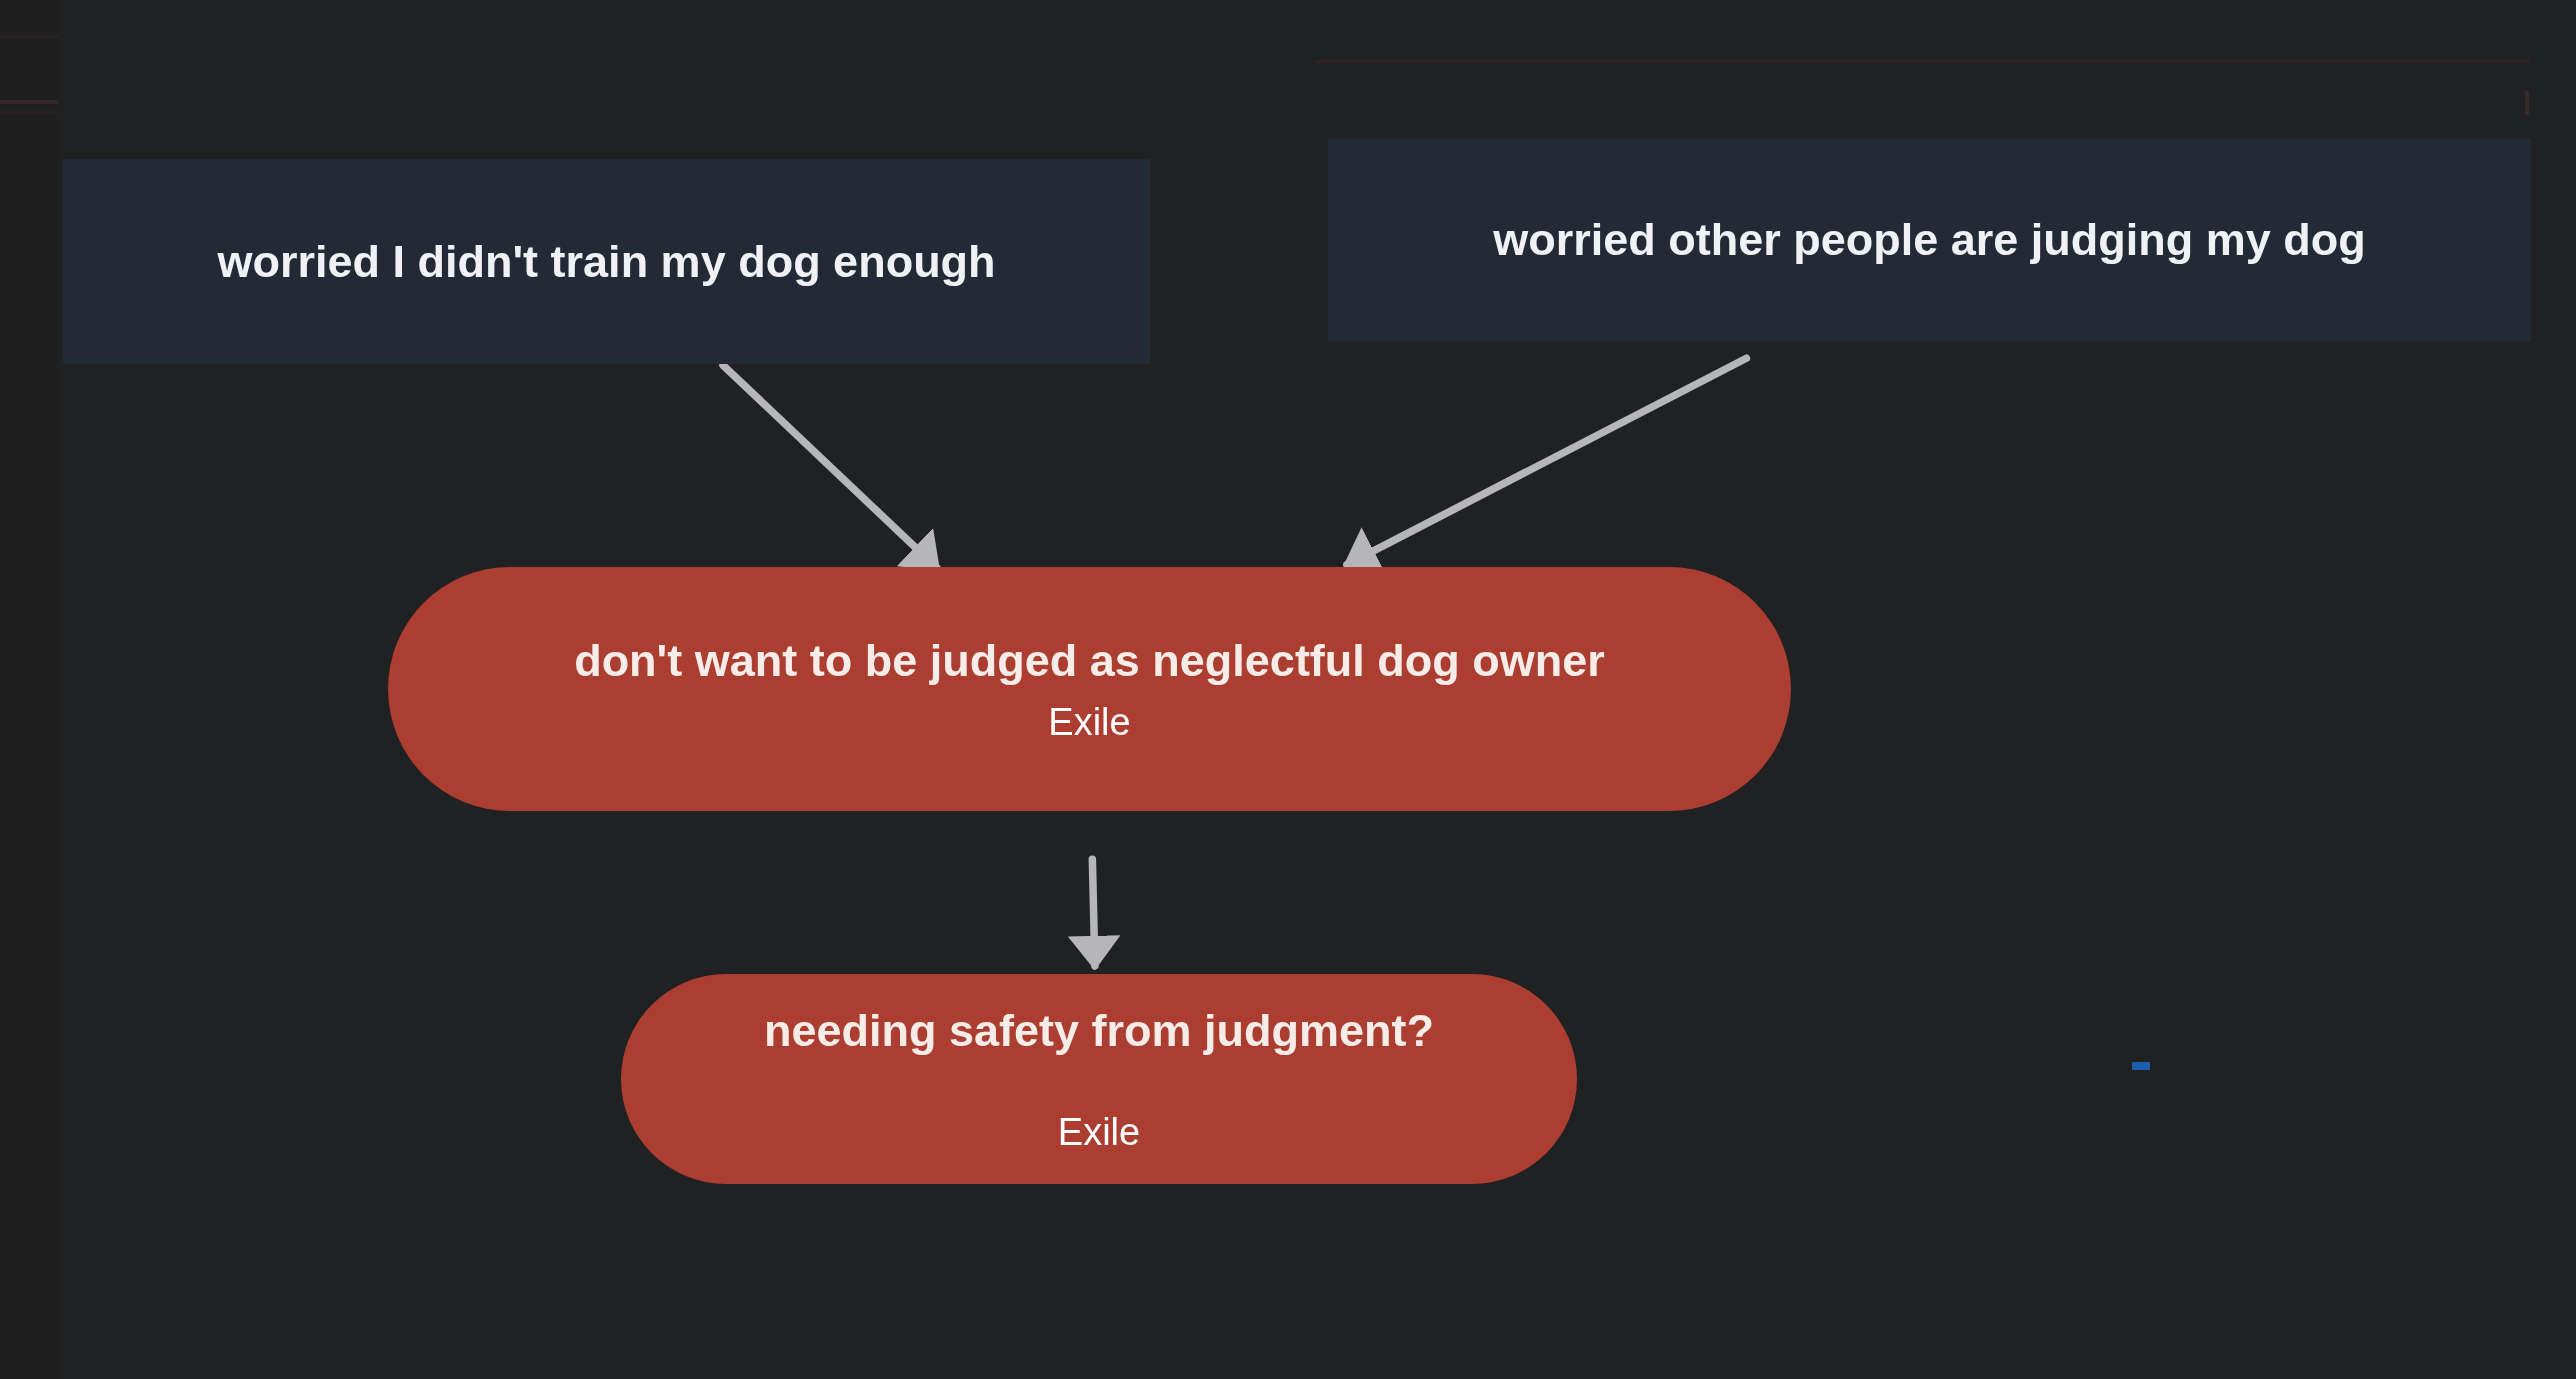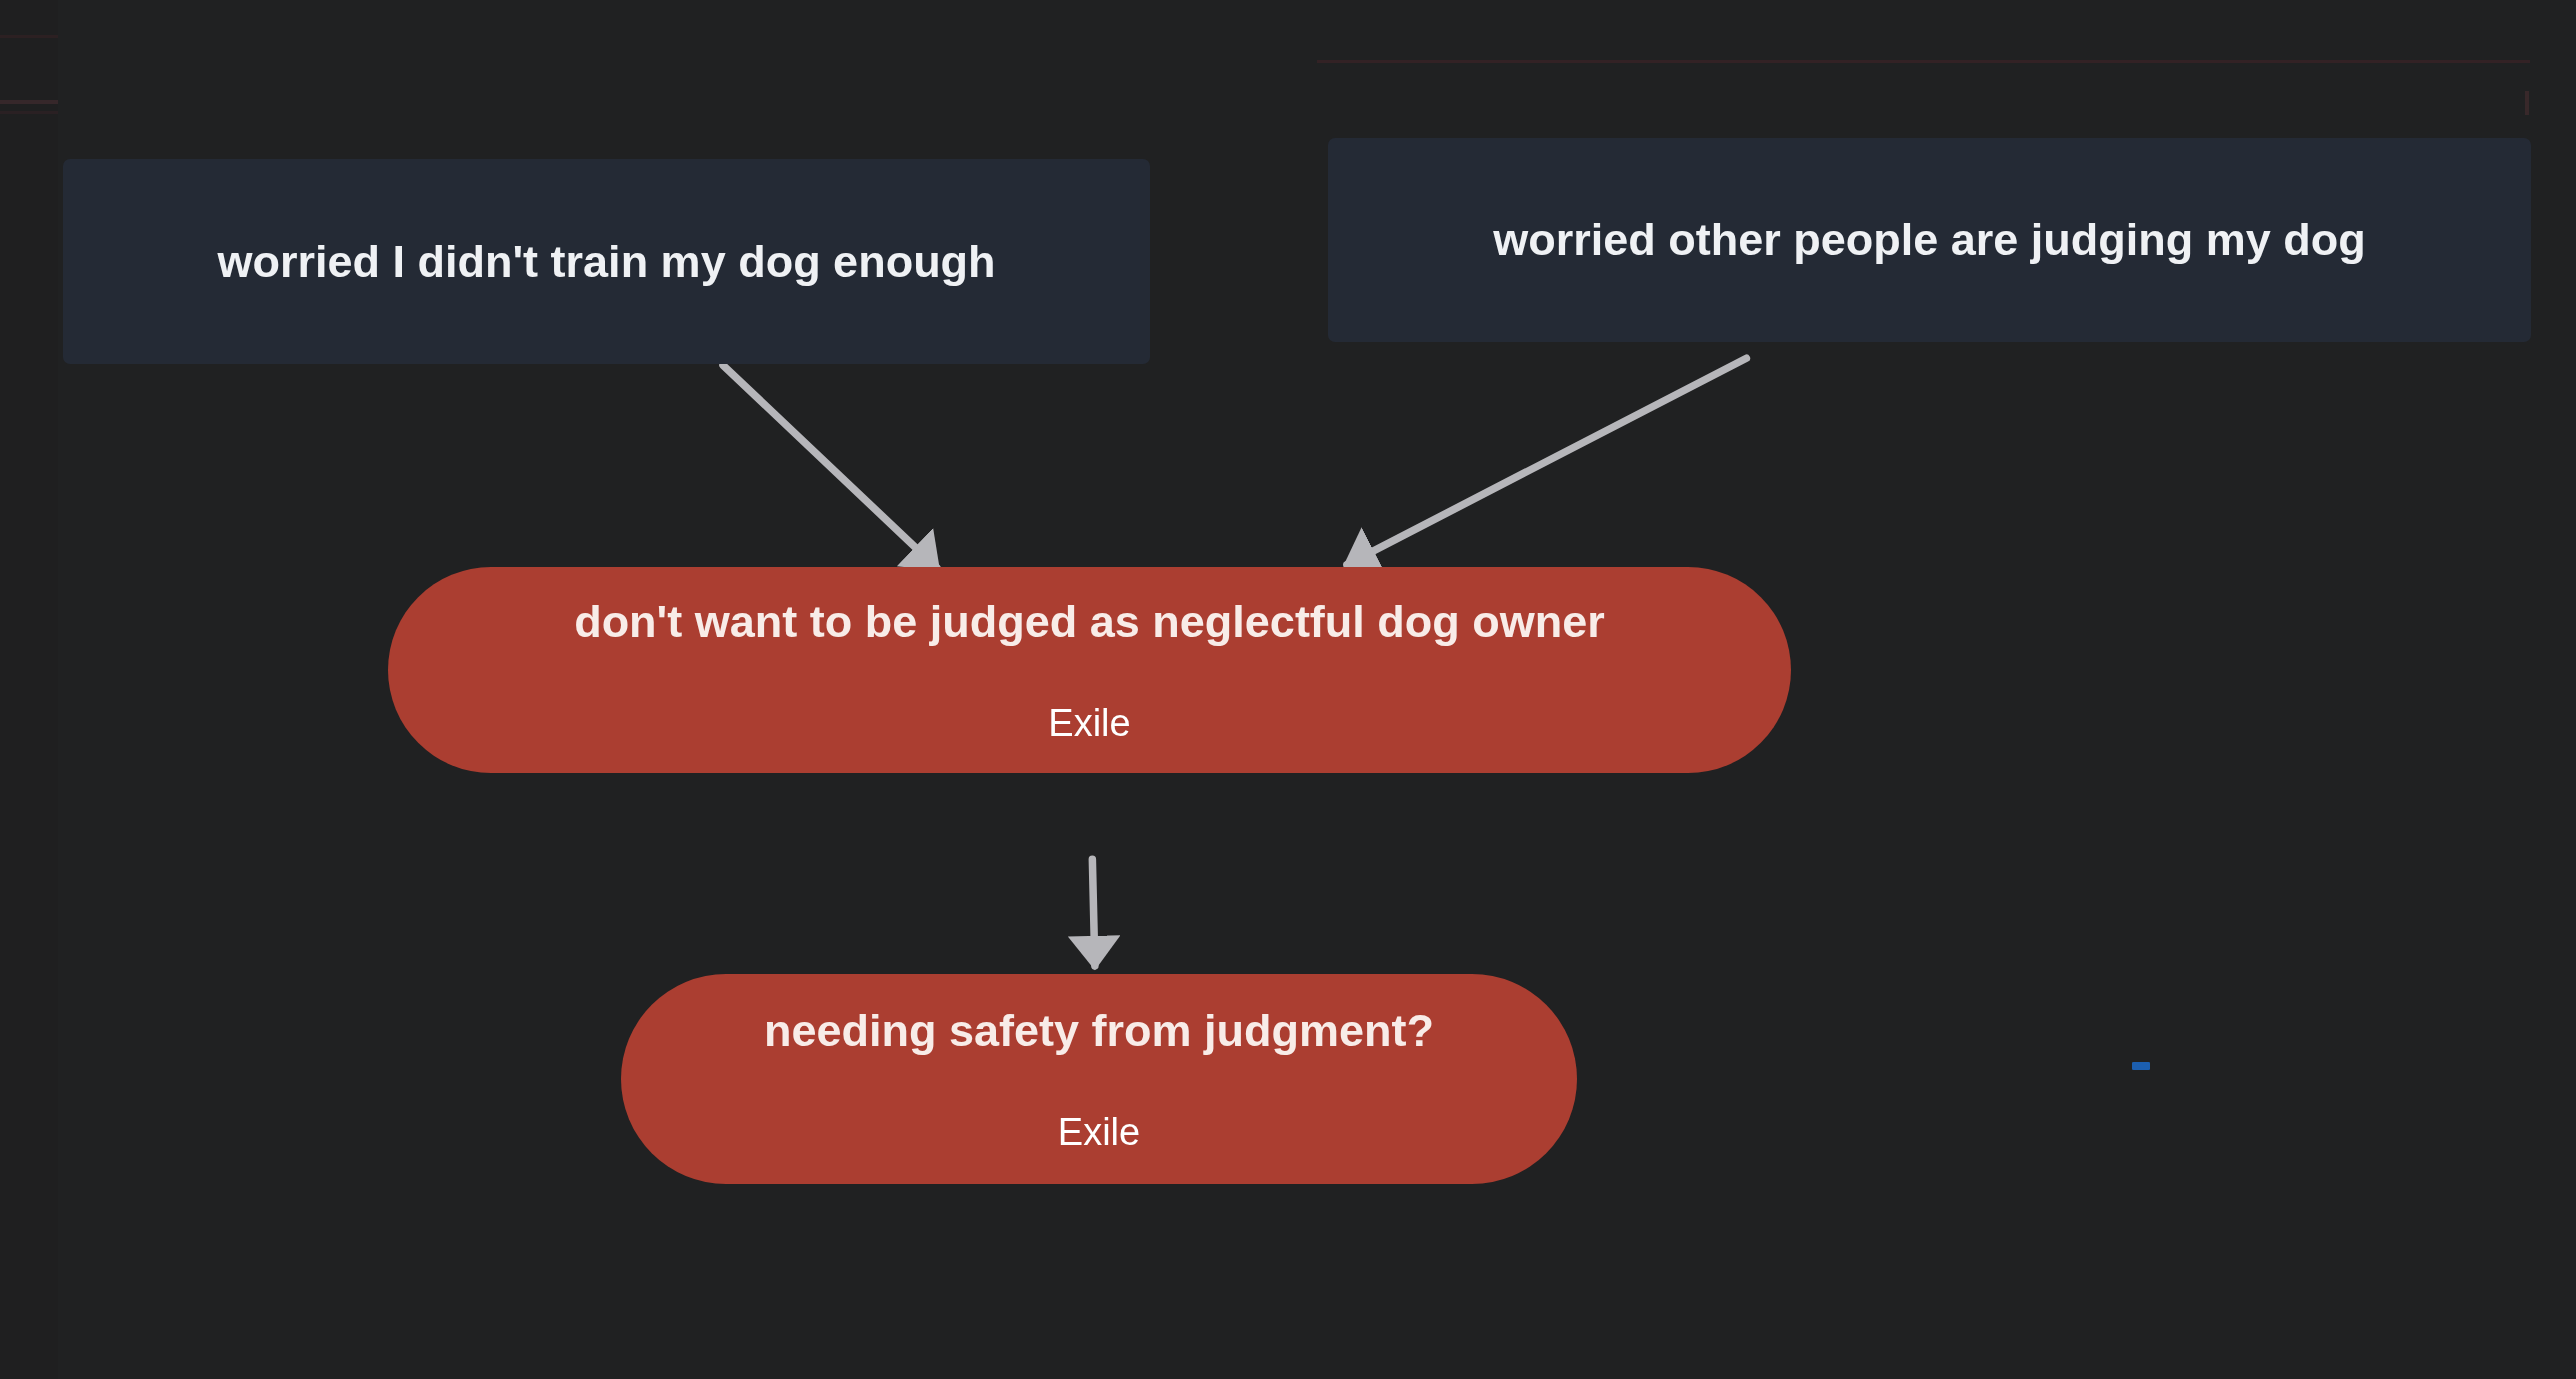--- a/index.html
+++ b/index.html
@@ -59,21 +59,21 @@
     stroke: #b6b6ba;
     stroke-width: 12px;
     stroke-linecap: round;
     fill: none;
   }
 
   
   .tbox {
     position: absolute;
     background: #242a35;
-    border-radius: 7px;
+    border-radius: 2px;
     display: flex;
     align-items: center;
     justify-content: center;
     text-align: center;
     color: #eff1f4;
     font-weight: 700;
     font-size: 45px;
     line-height: 1.1;
   }
   .tbox.left  { left: 63px;  top: 159px; width: 1087px; height: 205px; }
@@ -83,21 +83,21 @@
   .rnode {
     position: absolute;
     background: #ab3e31;
     display: flex;
     flex-direction: column;
     align-items: center;
     justify-content: center;
     text-align: center;
     gap: 60px;
   }
-  .rnode.main { left: 388px; top: 567px;  width: 1403px; height: 206px; border-radius: 144px; }
+  .rnode.main { left: 388px; top: 567px;  width: 1403px; height: 244px; border-radius: 144px; gap: 20px; }
   .rnode.need { left: 621px; top: 974px; width: 956px; height: 210px; border-radius: 141px; }
   .rnode .rtitle {
     color: #f8ece8;
     font-weight: 700;
     font-size: 45px;
     line-height: 1;
   }
   .rnode .rtag {
     color: #ffffff;
     font-weight: 400;

